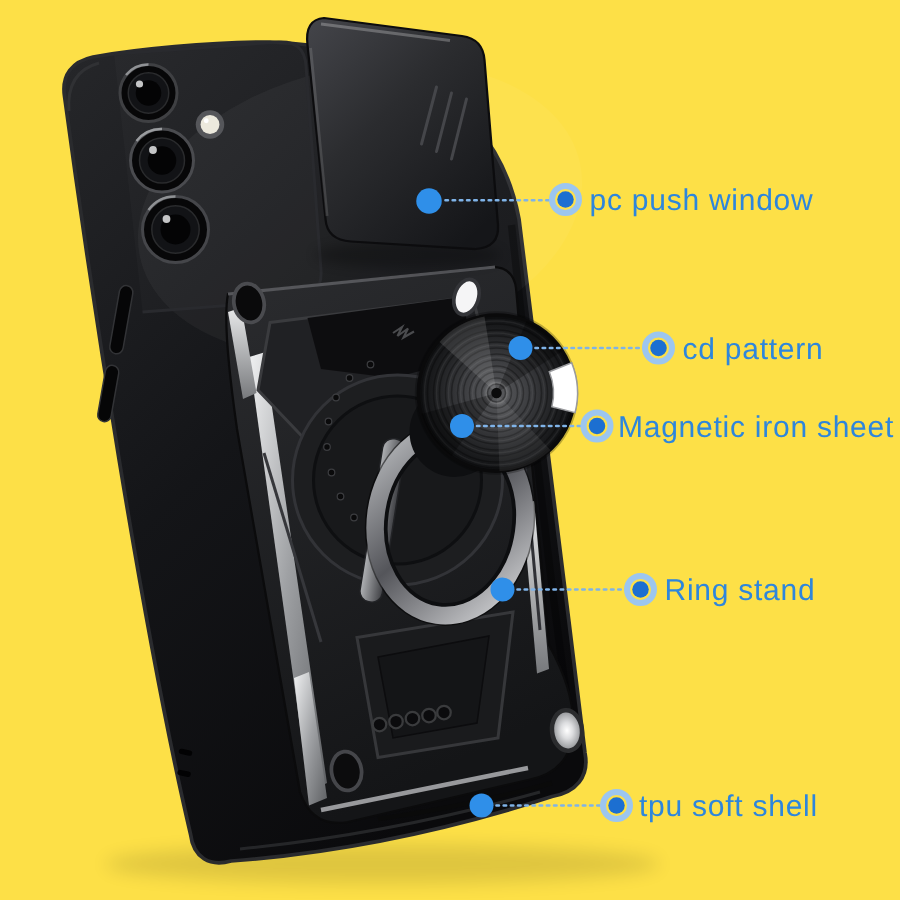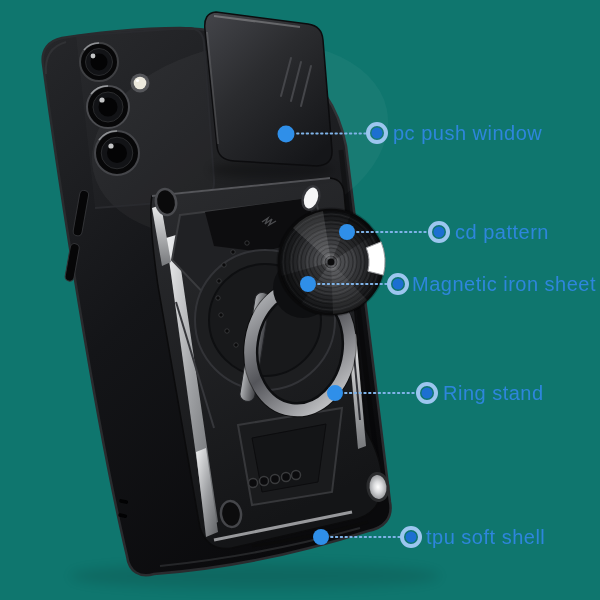--- a/index.html
+++ b/index.html
@@ -1,17 +1,17 @@
 <!DOCTYPE html>
 <html><head>
 <meta charset="utf-8">
 <style>
   html,body{margin:0;padding:0;background:#ffffff;}
   .stage{
-    position:relative;width:600px;height:600px;background:#0f766e;overflow:hidden;
+    position:relative;width:600px;height:600px;background:#fde047;overflow:hidden;
     font-family:"Liberation Sans",sans-serif;
   }
   svg{display:block}
   svg text{
     font-family:"Liberation Sans",sans-serif;
     font-size:20px;
     letter-spacing:0.5px;
   }
 </style>
 </head>

